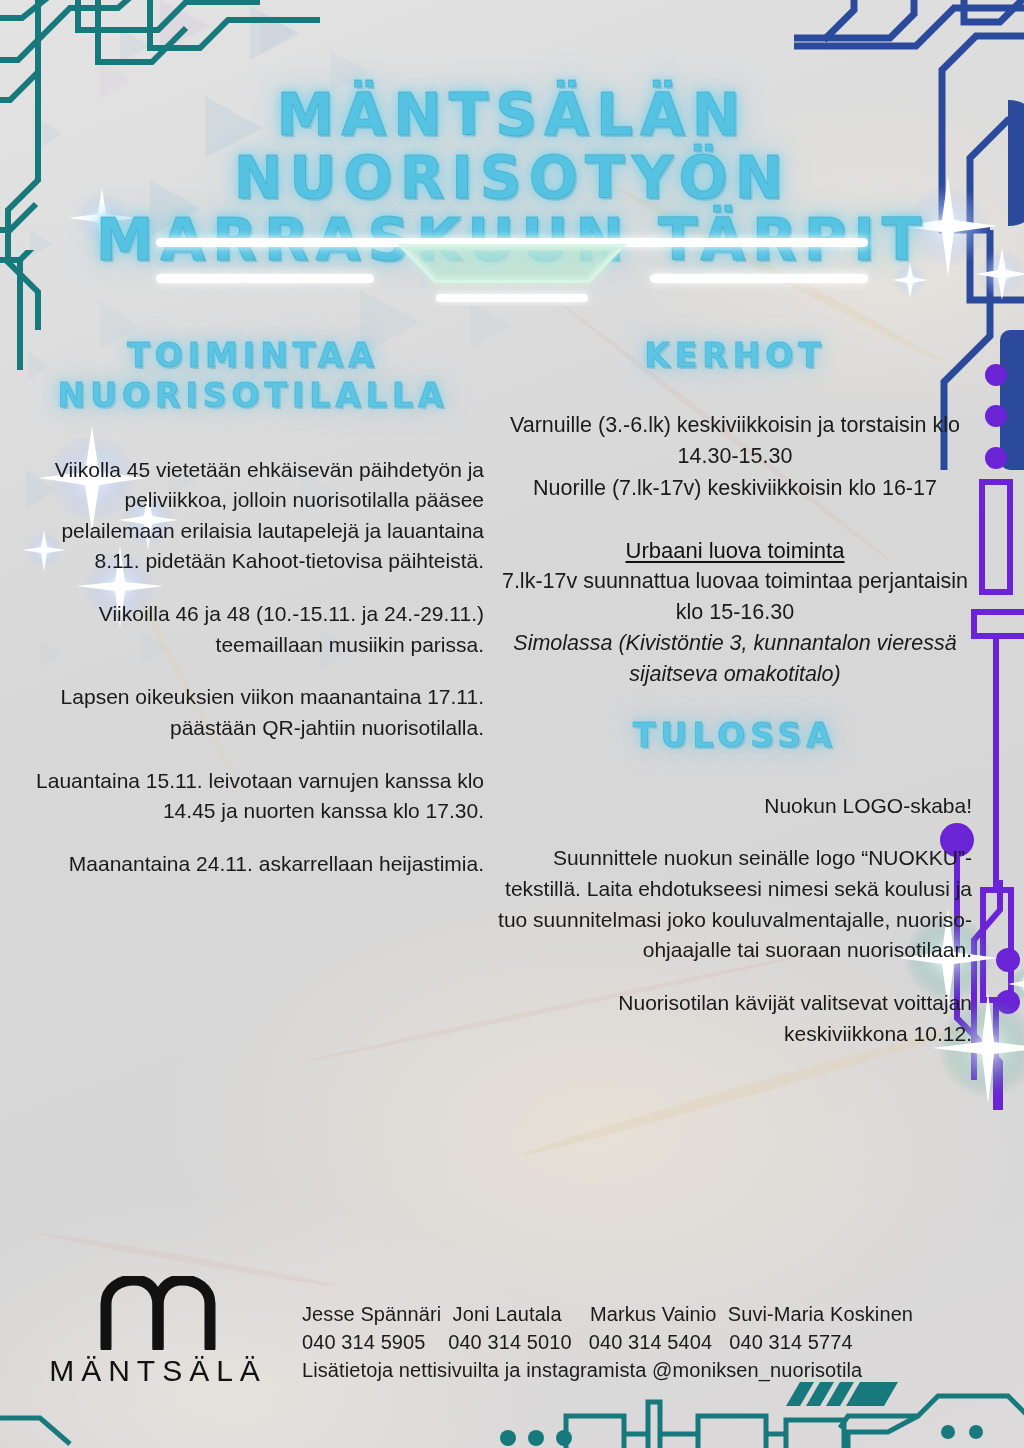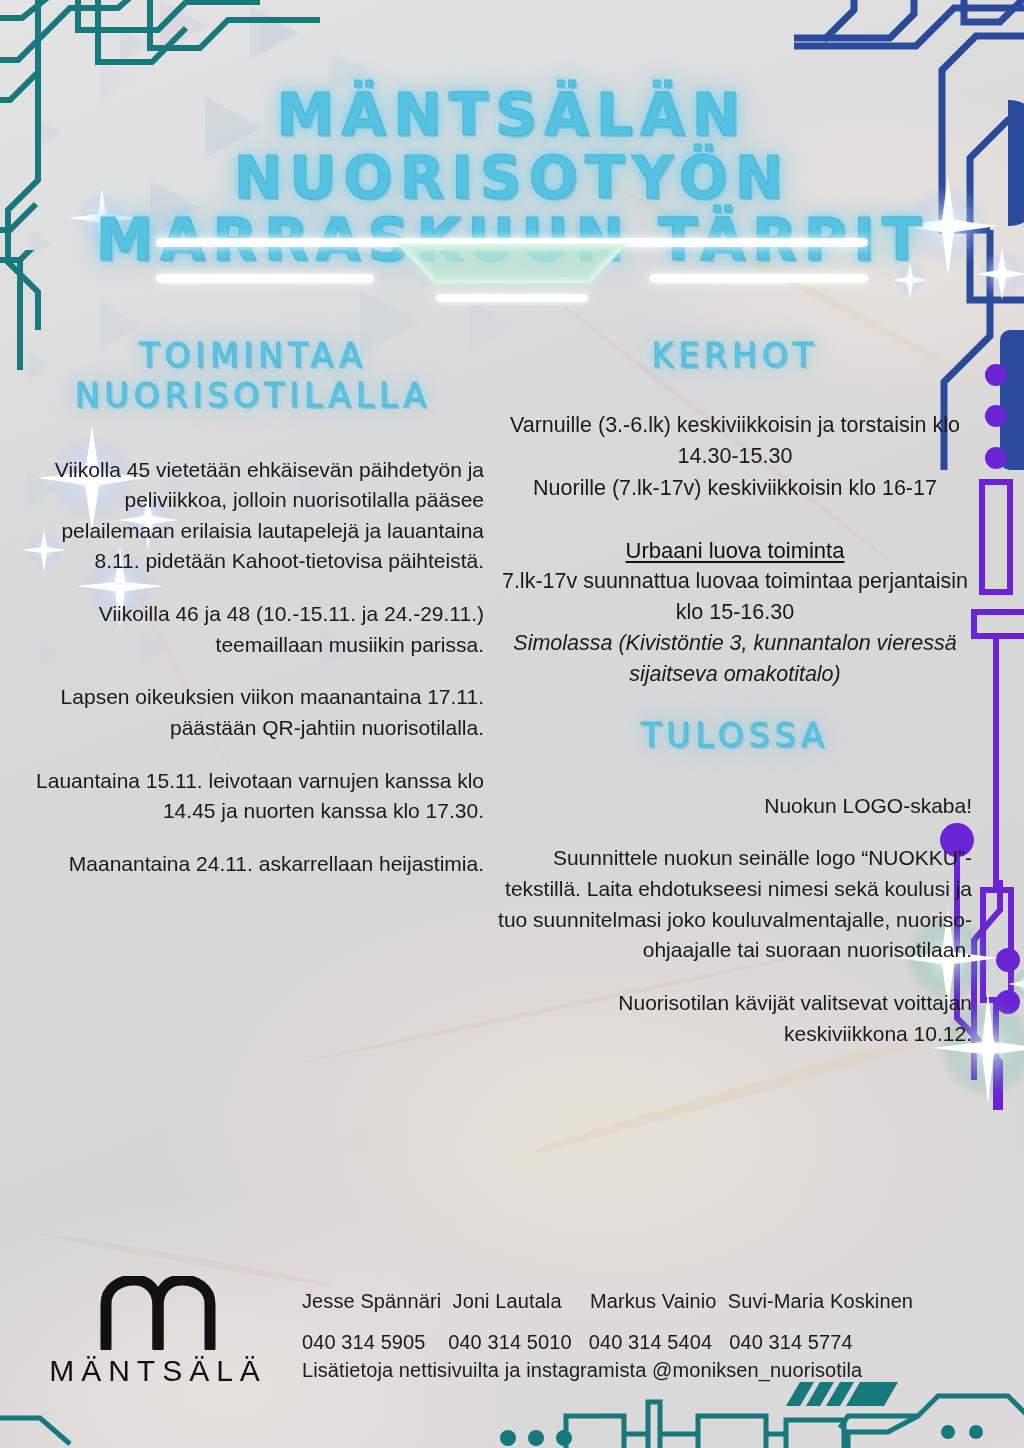--- a/index.html
+++ b/index.html
@@ -45,21 +45,21 @@
   }
   .divider{position:absolute;left:0;right:0;top:222px;height:84px;z-index:6;}
 
   
   .col{position:absolute;top:336px;z-index:5;}
   .col-left{left:22px;width:462px;}
   .col-right{left:498px;width:474px;}
 
   .sec-head{
     font-family:"DejaVu Sans", sans-serif;
-    font-weight:400;
+    font-weight:700;
     font-size:33px;
     letter-spacing:5px;
     color:#5cc5e4;
     text-align:center;
     line-height:1.22;
     text-shadow:
       0 0 5px rgba(130,220,245,.95),
       0 0 15px rgba(110,205,235,.7),
       0 0 28px rgba(110,205,235,.4),
       2px 2px 0 rgba(40,120,150,.3);
@@ -91,21 +91,21 @@
   .logo-mark{
     font-family:"DejaVu Sans", sans-serif;
     font-size:0;line-height:0;height:74px;position:relative;
   }
   .logo-word{
     font-family:"Liberation Sans", sans-serif;
     font-size:30px;letter-spacing:7px;color:#111;font-weight:400;margin-top:4px;
   }
   .contact{position:absolute;left:302px;bottom:22px;color:#1b1b1b;}
   .contact .names{font-size:20px;letter-spacing:.1px;white-space:pre;}
-  .contact .phones{font-size:20px;letter-spacing:.1px;white-space:pre;margin-top:18px;}
+  .contact .phones{font-size:20px;letter-spacing:.1px;white-space:pre;margin-top:5px;}
   .contact .info{font-size:20px;letter-spacing:.1px;white-space:pre;margin-top:5px;}
 </style>
 </head>
 <body>
 
 <div class="poster">
 
   <div class="vein" style="left:560px;top:300px;width:420px;height:6px;transform:rotate(38deg);"></div>
   <div class="vein2" style="left:610px;top:180px;width:380px;height:9px;transform:rotate(28deg);"></div>
   <div class="vein" style="left:300px;top:1060px;width:520px;height:5px;transform:rotate(-12deg);"></div>

